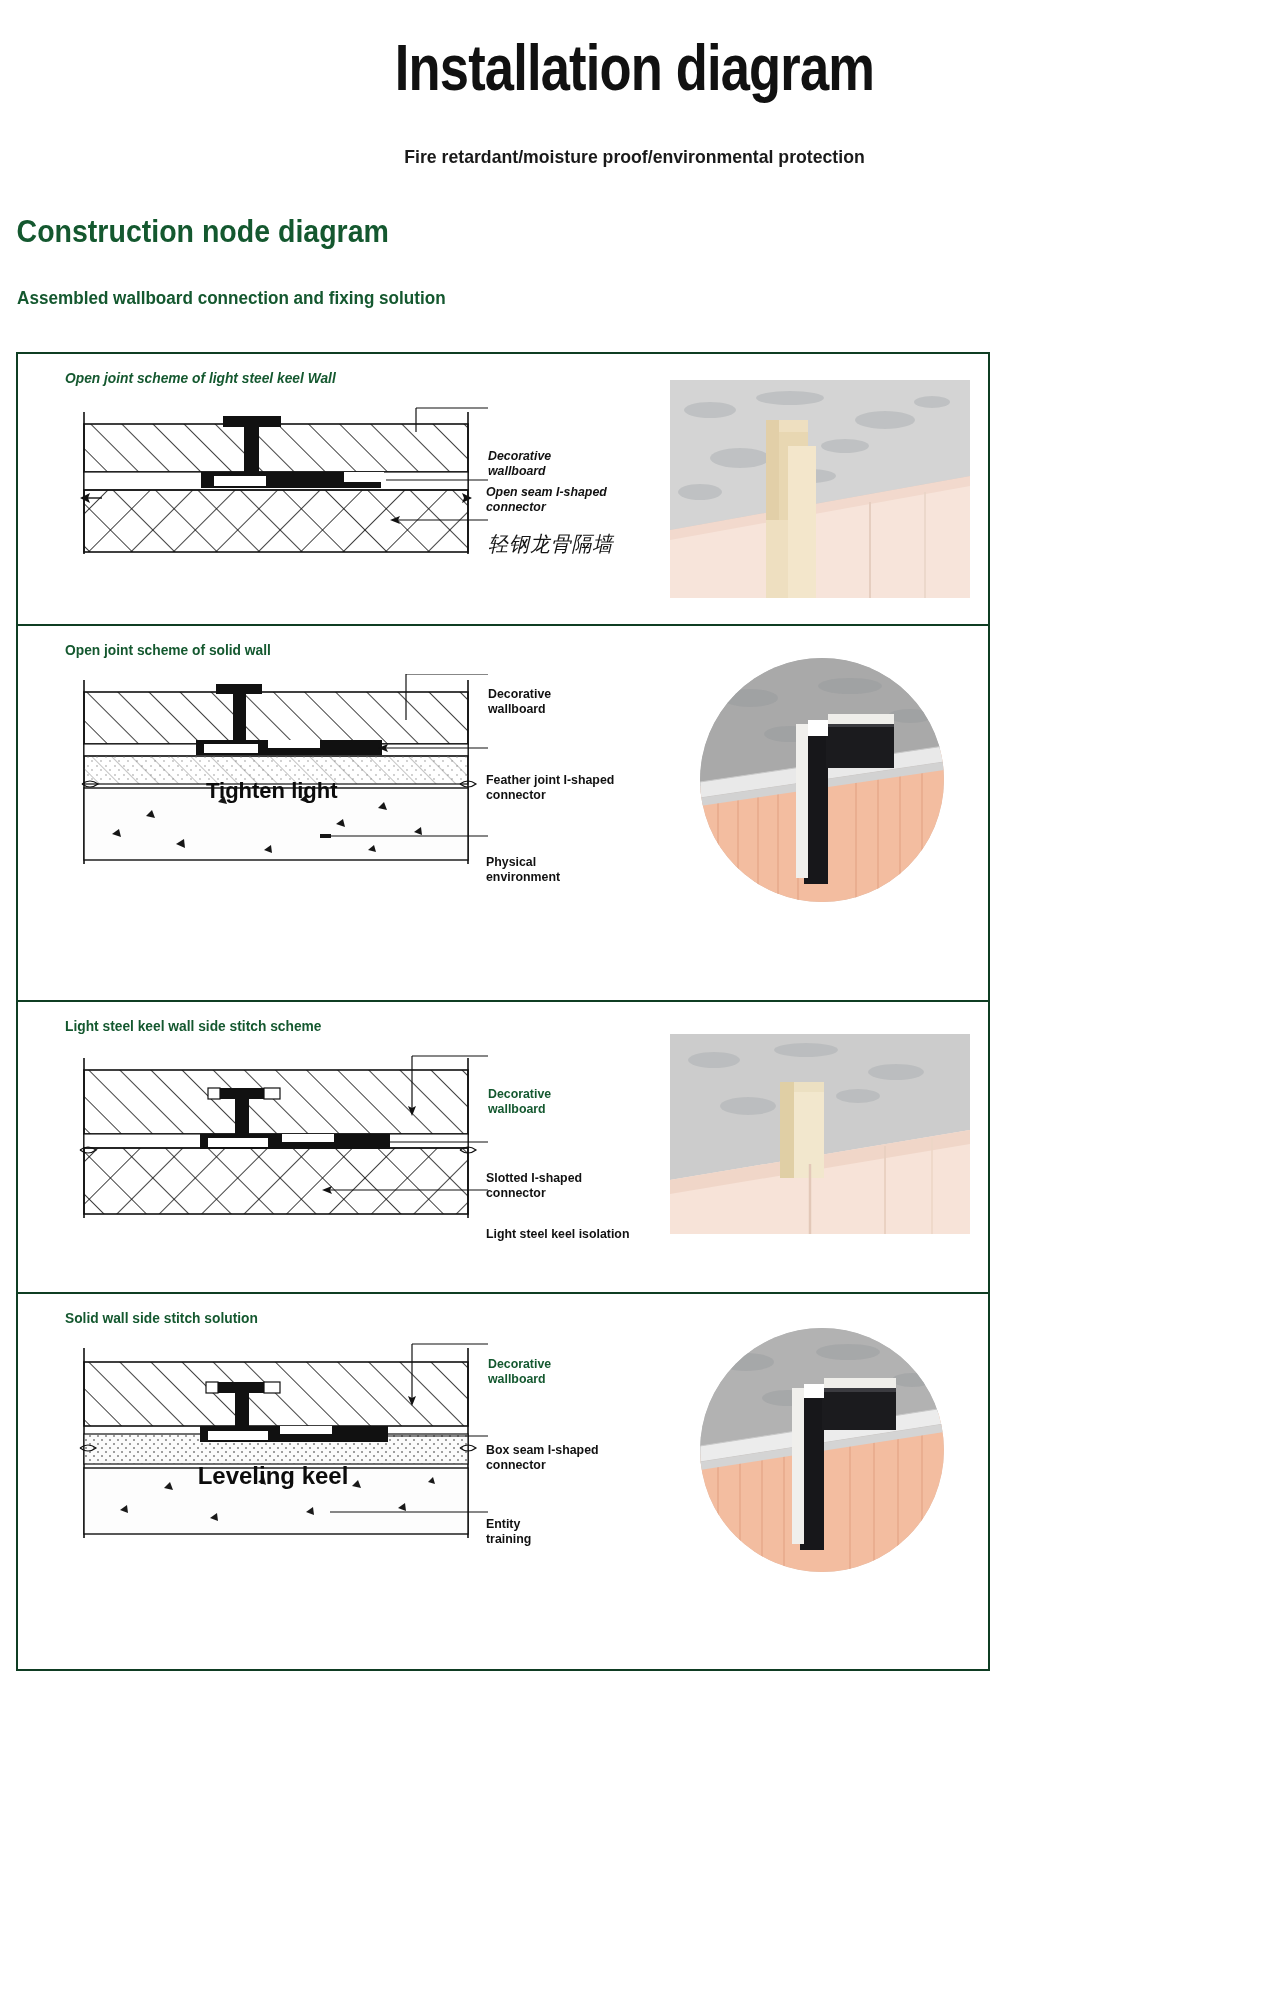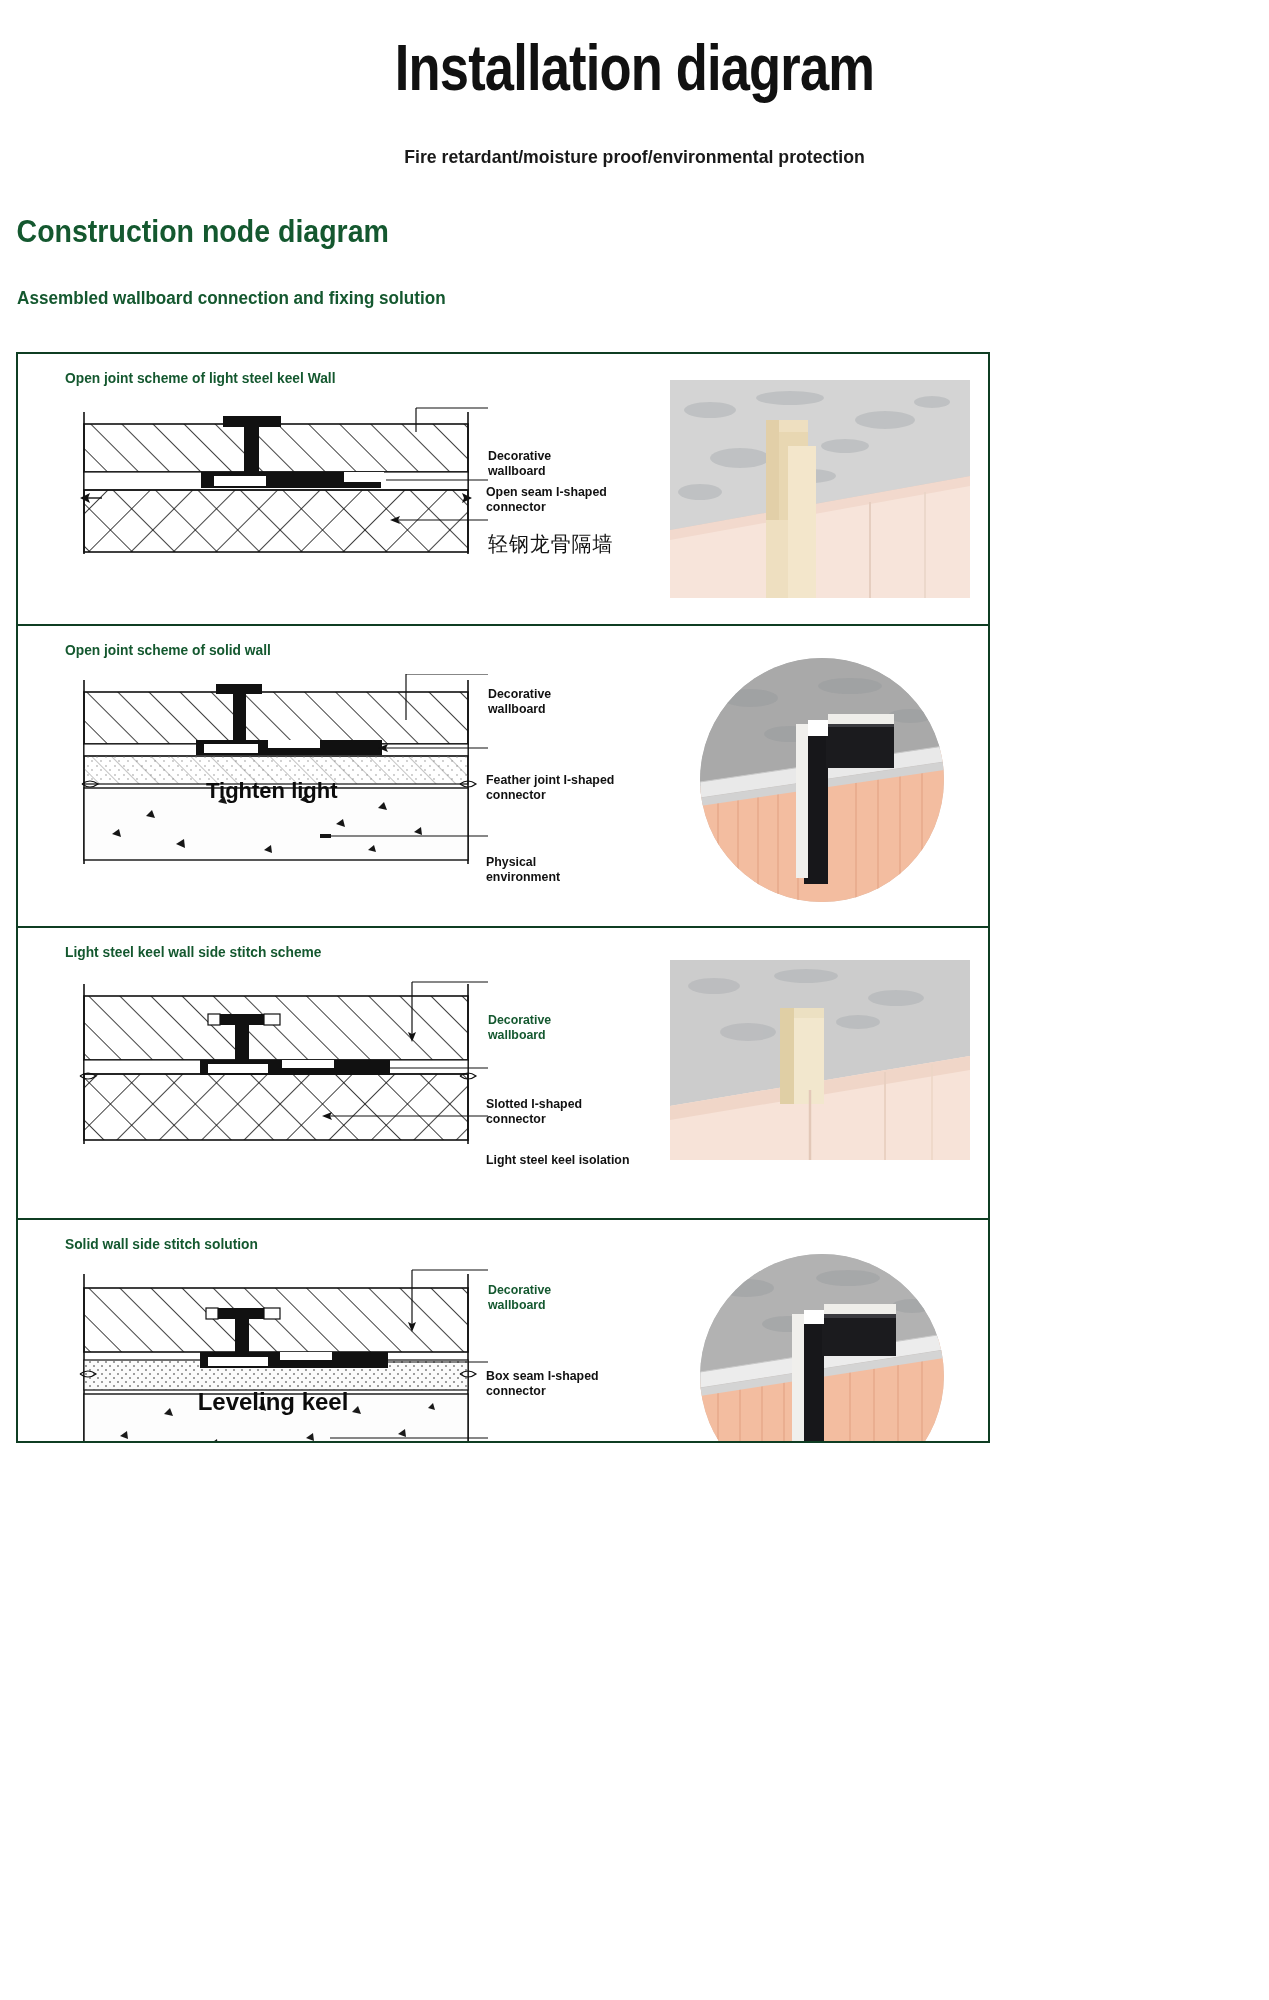--- a/index.html
+++ b/index.html
@@ -63,24 +63,24 @@
     border: 2px solid #0f3d23;
     background: #fff;
   }
   .panel {
     position: relative;
     border-bottom: 2px solid #0f3d23;
     background: #fff;
     overflow: hidden;
   }
   .panel:last-child { border-bottom: none; }
-  .panel-h1 { height: 272px; }
-  .panel-h2 { height: 302px; }
+  .panel-h1 { height: 272px; font-style: italic; }
+  .panel-h2 { height: 376px; }
   .panel-h3 { height: 292px; }
-  .panel-h4 { height: 221px; }
+  .panel-h4 { height: 375px; }
 
   .panel-title {
     position: absolute;
     left: 47px;
     top: 16px;
     font-weight: bold;
     font-size: 14.5px;
     color: #14582f;
     white-space: nowrap;
     transform: scaleX(0.95);

